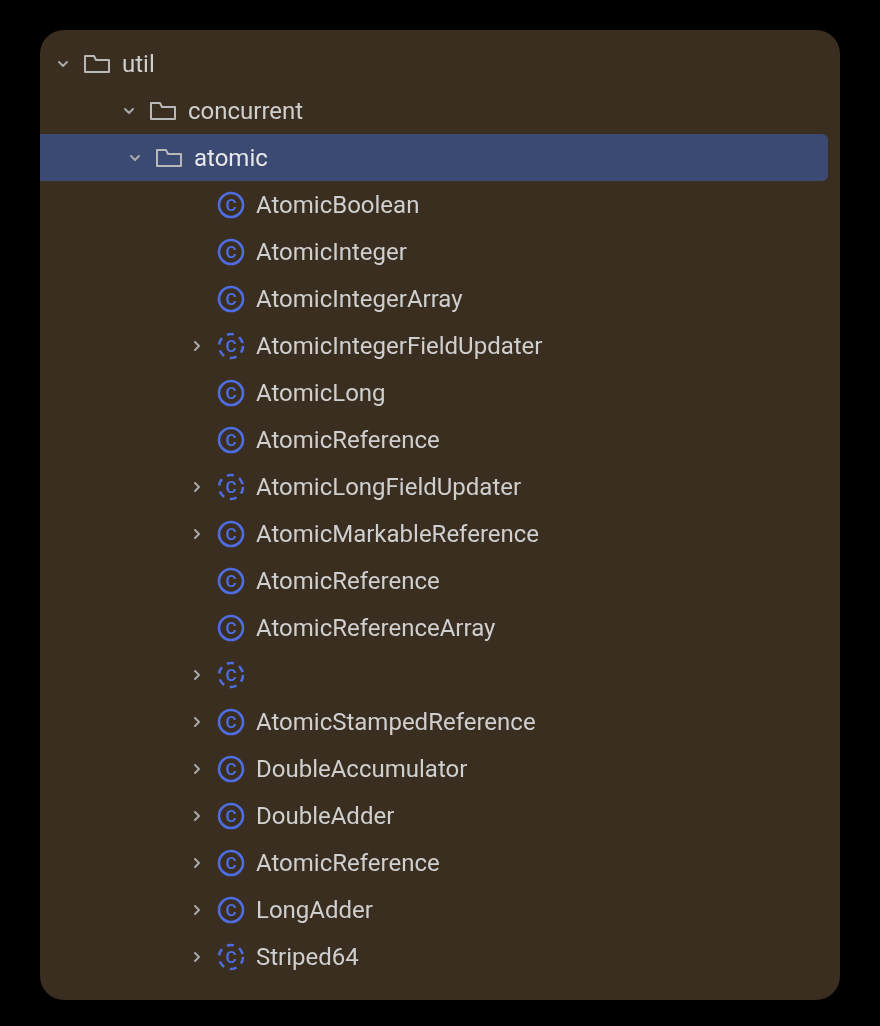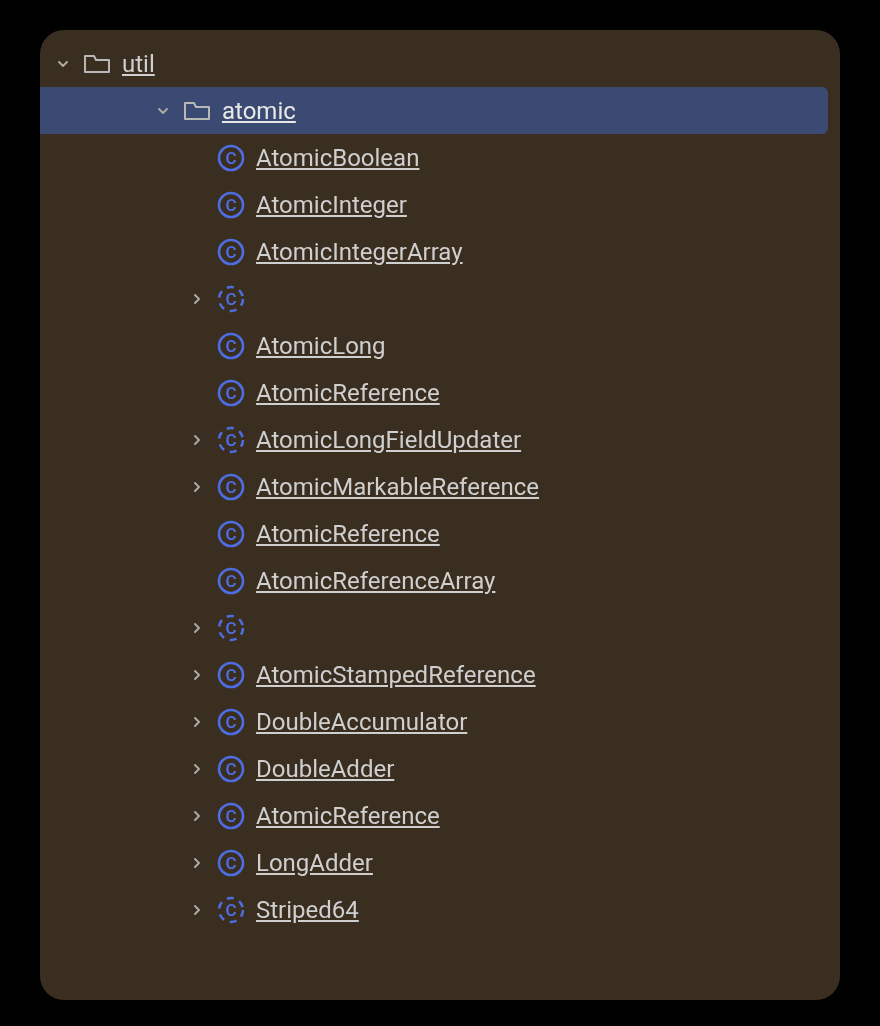--- a/index.html
+++ b/index.html
@@ -65,21 +65,20 @@
     fill: none;
     stroke-width: 2;
     stroke-linejoin: round;
   }
   .class-icon-solid svg circle { stroke:#4e6de0; stroke-width:2.6; fill:none; }
   .class-icon-solid svg text { fill:#4e6de0; font-weight:600; font-family:inherit; }
   .class-icon-dashed svg circle { stroke:#4e6de0; stroke-width:2.6; fill:none; stroke-dasharray:7 6; }
   .class-icon-dashed svg text { fill:#4e6de0; font-weight:600; font-family:inherit; }
   .label {
     flex: 1 1 auto;
-    text-decoration: underline;
   }
 </style>
 </head>
 <body>
 
 <div class="panel">
 
   <div class="row" style="padding-left:12px">
     <span class="arrow-slot">
       <svg width="14" height="14" viewBox="0 0 14 14">
@@ -87,32 +86,45 @@
         </svg>
     </span>
     <span class="icon-slot folder">
       <svg width="28" height="24" viewBox="0 0 28 24">
           <path d="M2 6 L2 20 L26 20 L26 8 L13 8 L11 4 L2 4 Z"></path>
         </svg>
     </span>
     <span class="label">util</span>
   </div>
 
-
-  <div class="row selected" style="padding-left:112px">
+  <div class="row" style="padding-left:78px">
     <span class="arrow-slot">
       <svg width="14" height="14" viewBox="0 0 14 14">
           <polyline points="3,5 7,9 11,5"></polyline>
         </svg>
     </span>
     <span class="icon-slot folder">
       <svg width="28" height="24" viewBox="0 0 28 24">
           <path d="M2 6 L2 20 L26 20 L26 8 L13 8 L11 4 L2 4 Z"></path>
         </svg>
     </span>
+    <span class="label">concurrent</span>
+  </div>
+
+  <div class="row selected" style="padding-left:84px">
+    <span class="arrow-slot">
+      <svg width="14" height="14" viewBox="0 0 14 14">
+          <polyline points="3,5 7,9 11,5"></polyline>
+        </svg>
+    </span>
+    <span class="icon-slot folder">
+      <svg width="28" height="24" viewBox="0 0 28 24">
+          <path d="M2 6 L2 20 L26 20 L26 8 L13 8 L11 4 L2 4 Z"></path>
+        </svg>
+    </span>
     <span class="label">atomic</span>
   </div>
 
   <div id="class-items">
       <div class="row" style="padding-left: 146px;">
         <span class="arrow-slot"></span>
         <span class="icon-slot class-icon-solid">
           <svg width="30" height="30" viewBox="0 0 30 30">
             <circle cx="15" cy="15" r="12"></circle>
             <text x="15" y="21" text-anchor="middle" font-size="17">C</text>
@@ -145,20 +157,21 @@
           <svg width="14" height="14" viewBox="0 0 14 14">
             <polyline points="5,3 9,7 5,11"></polyline>
           </svg>
         </span>
         <span class="icon-slot class-icon-dashed">
           <svg width="30" height="30" viewBox="0 0 30 30">
             <circle cx="15" cy="15" r="12"></circle>
             <text x="15" y="21" text-anchor="middle" font-size="17">C</text>
           </svg>
         </span>
+        <span class="label">AtomicIntegerFieldUpdater</span>
       </div>
       <div class="row" style="padding-left: 146px;">
         <span class="arrow-slot"></span>
         <span class="icon-slot class-icon-solid">
           <svg width="30" height="30" viewBox="0 0 30 30">
             <circle cx="15" cy="15" r="12"></circle>
             <text x="15" y="21" text-anchor="middle" font-size="17">C</text>
           </svg>
         </span>
         <span class="label">AtomicLong</span>

